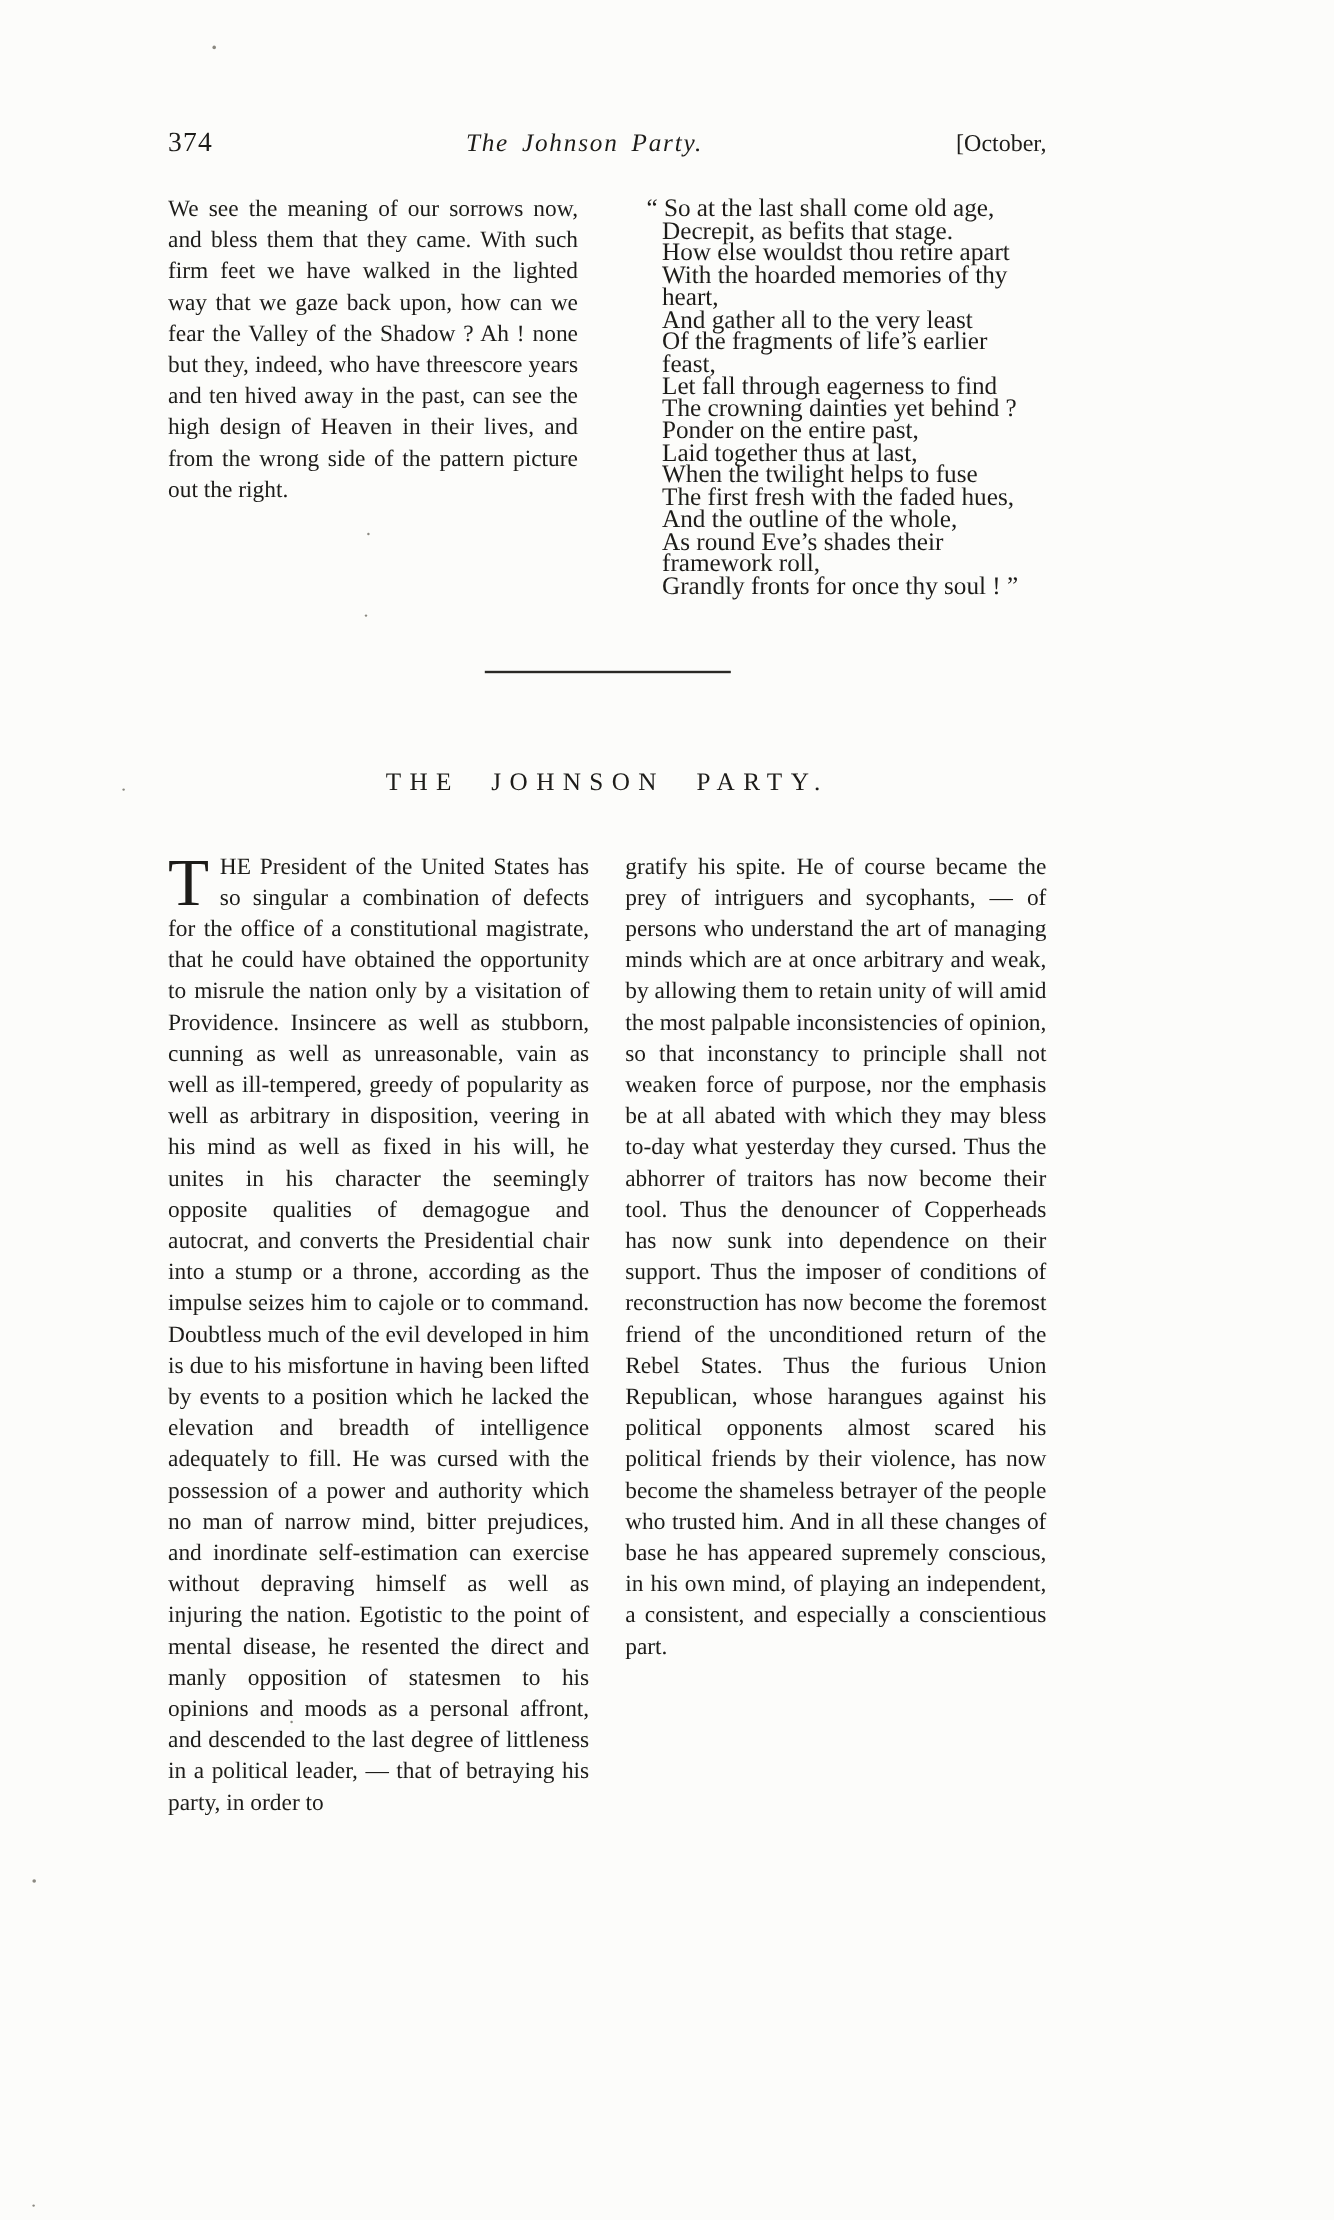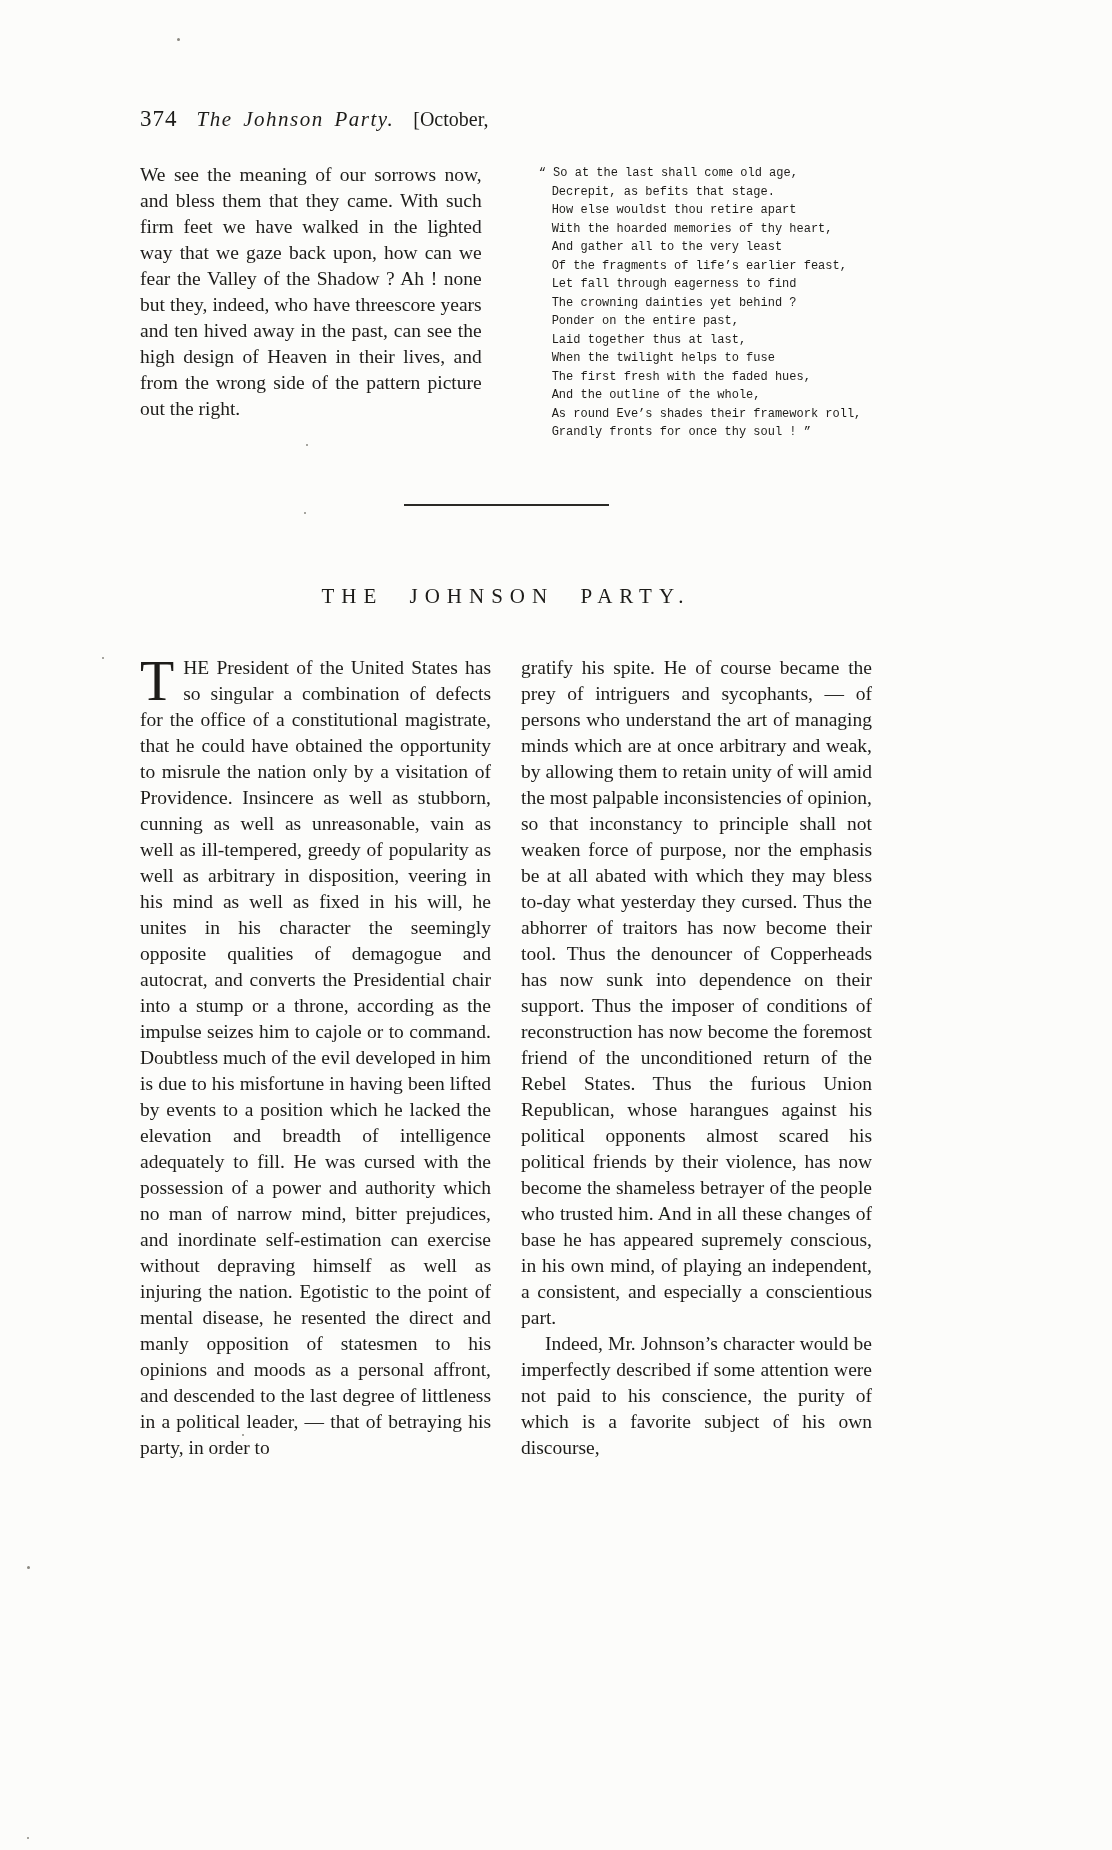--- a/index.html
+++ b/index.html
@@ -19,21 +19,21 @@
   }
   .content {
     position: absolute;
     left: 140px;
     top: 106px;
     width: 732px;
   }
   
   .page-header {
     display: flex;
-    justify-content: flex-start;
+    justify-content: space-between;
     align-items: baseline;
     font-size: 21px;
     gap: 19px;
   }
   .page-number {
     font-size: 23px;
     letter-spacing: 1px;
   }
   .running-title {
     font-style: italic;
@@ -55,25 +55,24 @@
     margin: 0;
     font-size: 19.5px;
     line-height: 26px;
     text-align: justify;
     text-justify: inter-word;
   }
   .poem {
     width: 330px;
     margin-top: 2px;
     padding-left: 36px;
-    font-size: 12px;
+    font-size: 21px;
     line-height: 18.5px;
     white-space: pre-line;
     text-indent: -13px;
-    font-family: Liberation Mono, monospace;
   }
   
   .divider {
     width: 205px;
     margin: 62px auto 0 auto;
     border: none;
     border-top: 2px solid #2a2925;
   }
   .article-title {
     margin: 78px 0 0 0;
@@ -156,21 +155,20 @@
     <hr class="divider">
 
     <h1 class="article-title">THE JOHNSON PARTY.</h1>
 
     <section class="article-columns">
       <div class="col">
         <p class="opening-paragraph"><span class="drop-cap">T</span><span>HE President of the United States has so singular a combination of defects for the office of a constitutional magistrate, that he could have obtained the opportunity to misrule the nation only by a visitation of Providence.  Insincere as well as stubborn, cunning as well as unreasonable, vain as well as ill-tempered, greedy of popularity as well as arbitrary in disposition, veering in his mind as well as fixed in his will, he unites in his character the seemingly opposite qualities of demagogue and autocrat, and converts the Presidential chair into a stump or a throne, according as the impulse seizes him to cajole or to command.  Doubtless much of the evil developed in him is due to his misfortune in having been lifted by events to a position which he lacked the elevation and breadth of intelligence adequately to fill.  He was cursed with the possession of a power and authority which no man of narrow mind, bitter prejudices, and inordinate self-estimation can exercise without depraving himself as well as injuring the nation.  Egotistic to the point of mental disease, he resented the direct and manly opposition of statesmen to his opinions and moods as a personal affront, and descended to the last degree of littleness in a political leader, — that of betraying his party, in order to</span></p>
       </div>
       <div class="col">
         <p>gratify his spite.  He of course became the prey of intriguers and sycophants, — of persons who understand the art of managing minds which are at once arbitrary and weak, by allowing them to retain unity of will amid the most palpable inconsistencies of opinion, so that inconstancy to principle shall not weaken force of purpose, nor the emphasis be at all abated with which they may bless to-day what yesterday they cursed.  Thus the abhorrer of traitors has now become their tool.  Thus the denouncer of Copperheads has now sunk into dependence on their support.  Thus the imposer of conditions of reconstruction has now become the foremost friend of the unconditioned return of the Rebel States.  Thus the furious Union Republican, whose harangues against his political opponents almost scared his political friends by their violence, has now become the shameless betrayer of the people who trusted him.  And in all these changes of base he has appeared supremely conscious, in his own mind, of playing an independent, a consistent, and especially a conscientious part.</p>
-        <p class="para-indent">Indeed, Mr. Johnson’s character would be imperfectly described if some attention were not paid to his conscience, the purity of which is a favorite subject of his own discourse,</p>
       </div>
     </section>
 
   </div>
 
   <span class="speck s1"></span>
   <span class="speck s2"></span>
   <span class="speck s3"></span>
   <span class="speck s4"></span>
   <span class="speck s5"></span>

